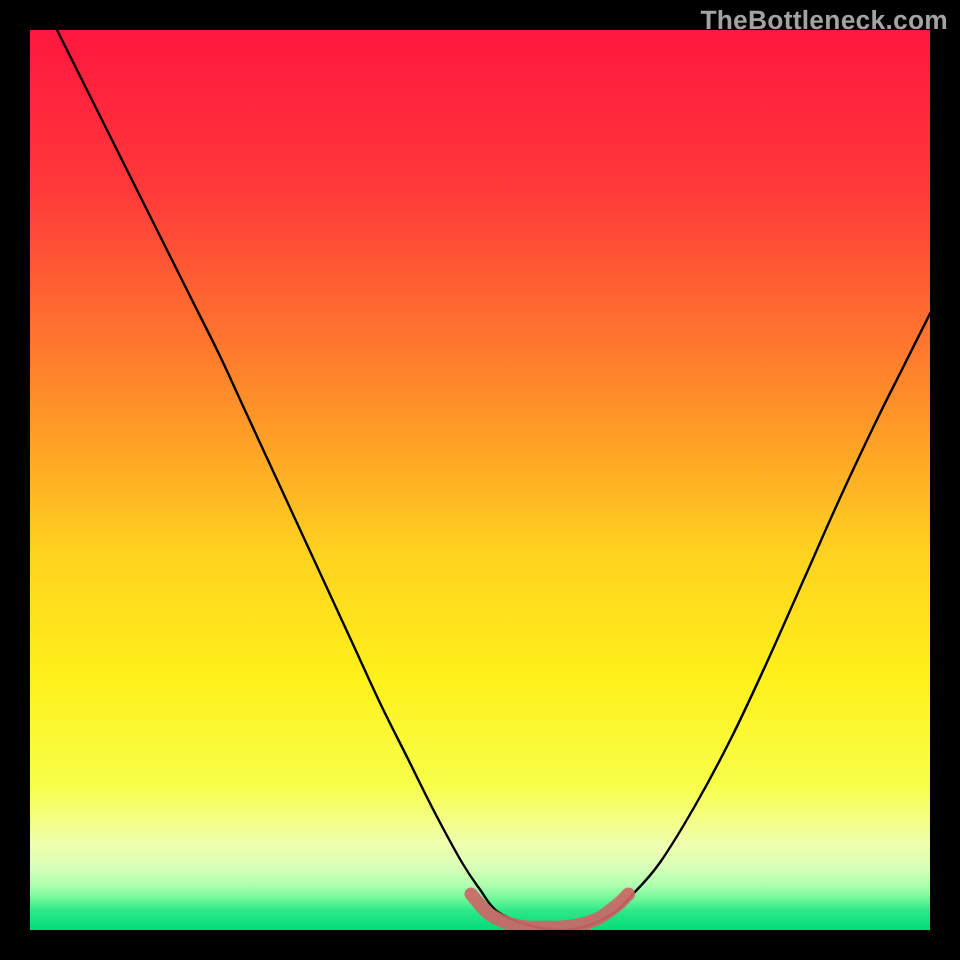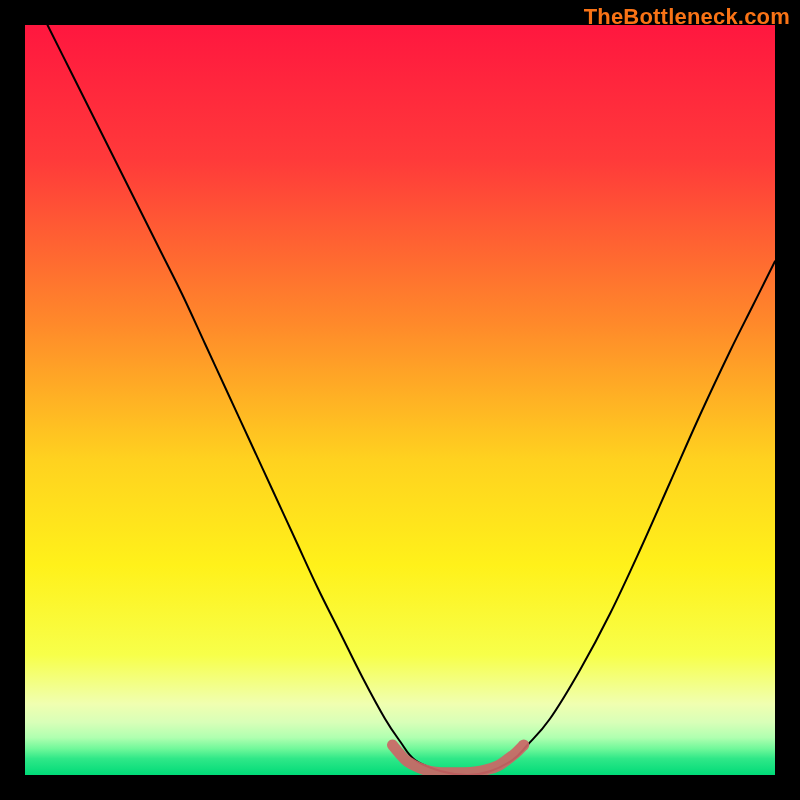--- a/index.html
+++ b/index.html
@@ -24,21 +24,21 @@
     height: 750px;
     overflow: hidden;
   }
   .watermark {
     position: absolute;
     top: 4px;
     right: 10px;
     font-family: Arial, Helvetica, sans-serif;
     font-size: 22px;
     font-weight: bold;
-    color: #f97316;
+    color: #a3a3a3;
     letter-spacing: 0.2px;
   }
   svg {
     display: block;
   }
 </style>
 </head>
 <body>
 
 <div class="frame">

